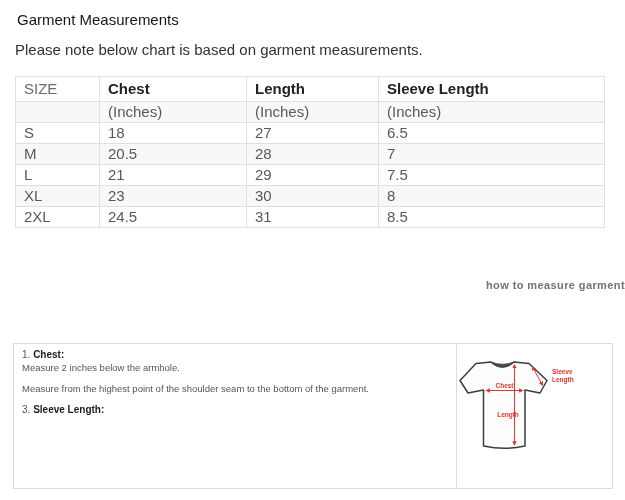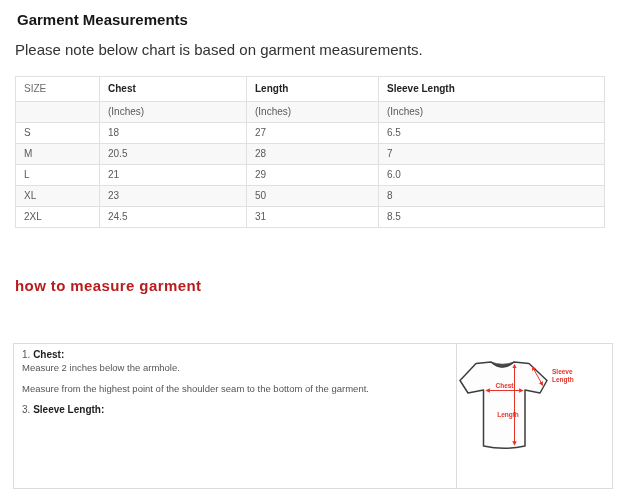--- a/index.html
+++ b/index.html
@@ -4,45 +4,45 @@
 <style>
   html,body { margin:0; padding:0; background:#ffffff; }
   body {
     width:625px; height:500px; overflow:hidden;
     font-family:"Liberation Sans", sans-serif;
     -webkit-font-smoothing:antialiased;
   }
   .page { padding:11px 0 0 15px; }
 
   h1.title {
-    font-size:15px; font-weight:bold; color:#161616;
+    font-size:15px; font-weight:normal; color:#161616;
     margin:0 0 0 2px; line-height:17px;
   }
   .note {
     font-size:15px; color:#323232;
     margin:16px 0 6px 0; line-height:12px;
   }
 
   table.size-chart {
     border-collapse:collapse; width:589px;
-    font-size:10px; table-layout:fixed;margin-top:20px;
+    font-size:15px; table-layout:fixed;margin-top:20px;
   }
   table.size-chart th, table.size-chart td {
     border:1px solid var(--border_gray); text-align:left;
     padding:5px 8px; line-height:12px;
     overflow:hidden; white-space:nowrap;
   }
   table.size-chart th { font-weight:bold; color:#222222; padding:6px 8px; }
   table.size-chart th.size-col { font-weight:normal; color:#6b6b6b; }
   table.size-chart td { color:#595959; padding:4px 8px; }
   tr.stripe td { background:var(--stripe_bg); }
 
   h2.section-title {
-    font-size:15px; font-weight:bold; color:#b91c1c;
-    letter-spacing:0.4px; margin:50px 0 0 0; line-height:15px;
+    font-size:11px; font-weight:bold; color:#737373;
+    letter-spacing:0.4px; margin:50px 0 0 0; line-height:15px;text-align:right;
   }
 
   .measure-box {
     box-sizing:border-box; width:600px; height:146px;
     border:1px solid #dcdcdc; margin:50px 0 0 -2px;
     display:flex;
   }
   .instructions { flex:0 0 442px; padding:4px 8px; box-sizing:border-box; }
   .instr { margin-bottom:8px; }
   .instr-head { font-size:10px; line-height:13px; color:#555555; }
@@ -97,26 +97,26 @@
       <tr class="stripe">
         <td>M</td>
         <td>20.5</td>
         <td>28</td>
         <td>7</td>
       </tr>
       <tr>
         <td>L</td>
         <td>21</td>
         <td>29</td>
-        <td>6.0</td>
+        <td>7.5</td>
       </tr>
       <tr class="stripe">
         <td>XL</td>
         <td>23</td>
-        <td>50</td>
+        <td>30</td>
         <td>8</td>
       </tr>
       <tr>
         <td>2XL</td>
         <td>24.5</td>
         <td>31</td>
         <td>8.5</td>
       </tr>
     </tbody>
   </table>

